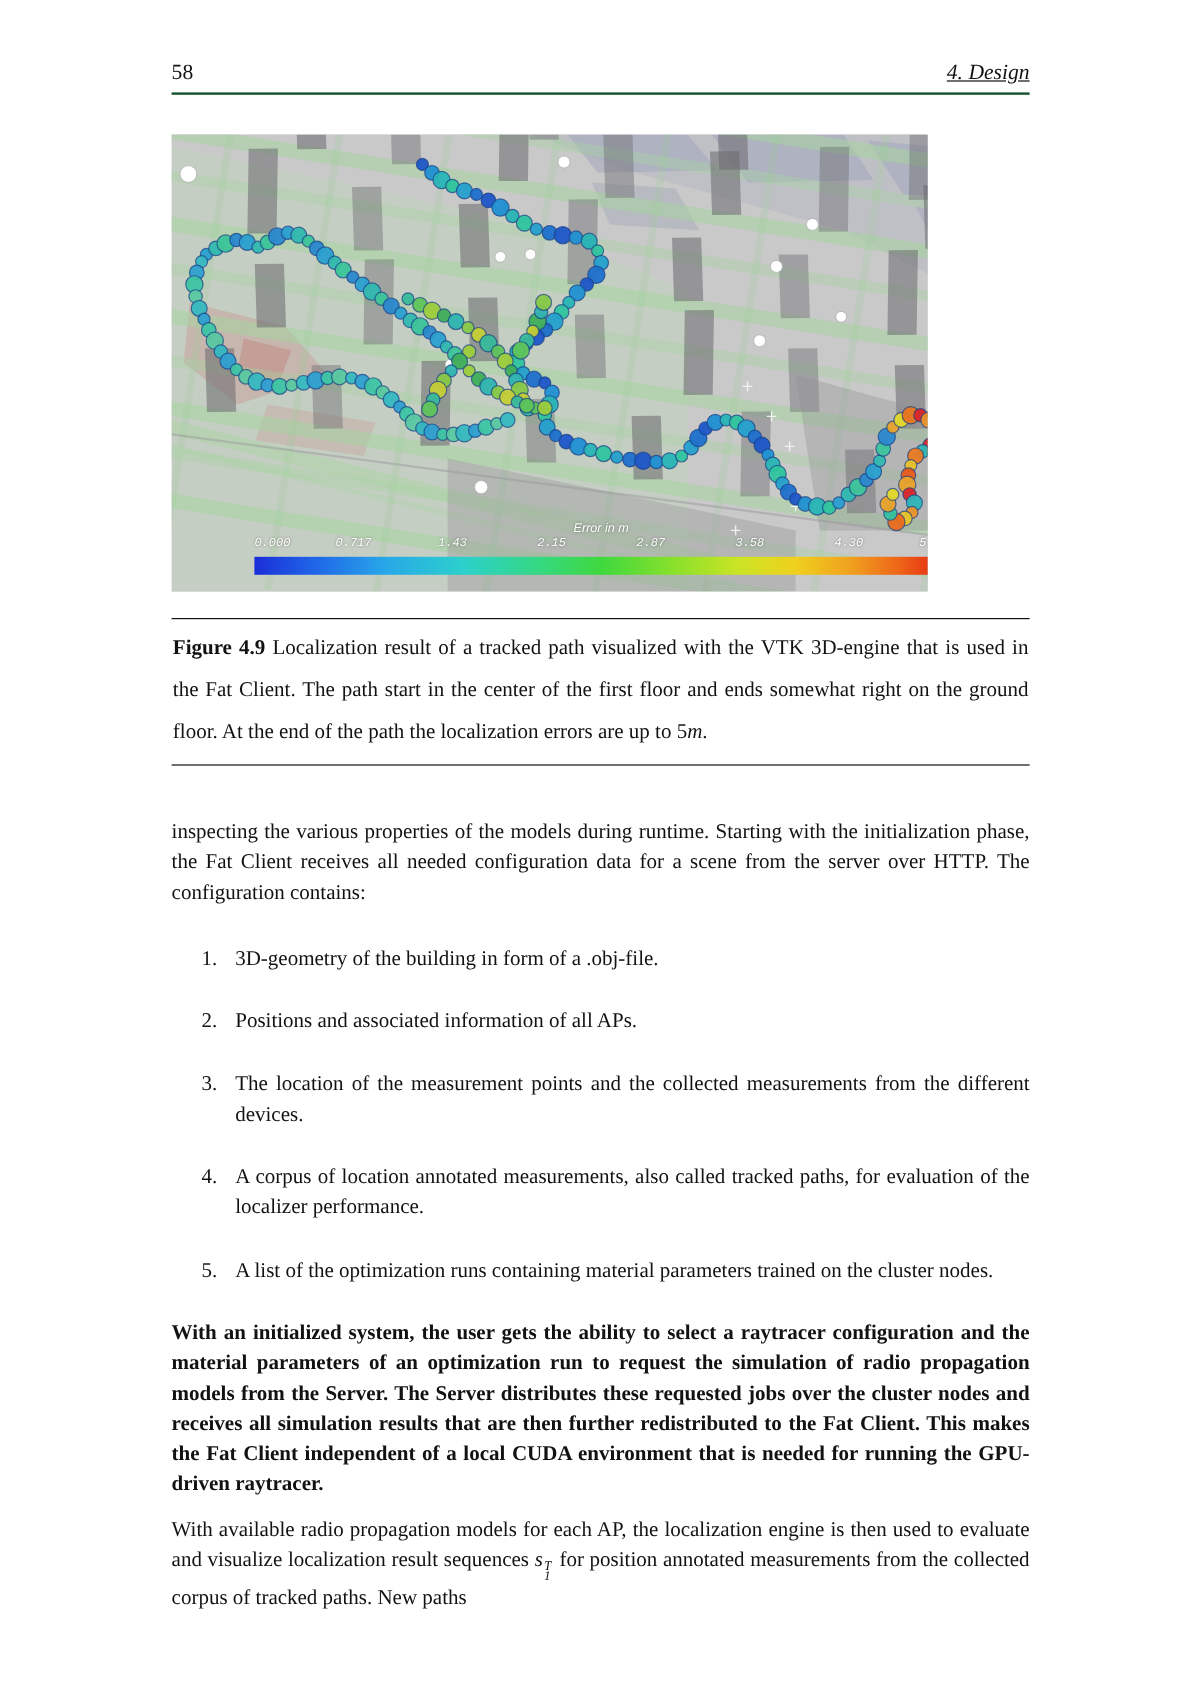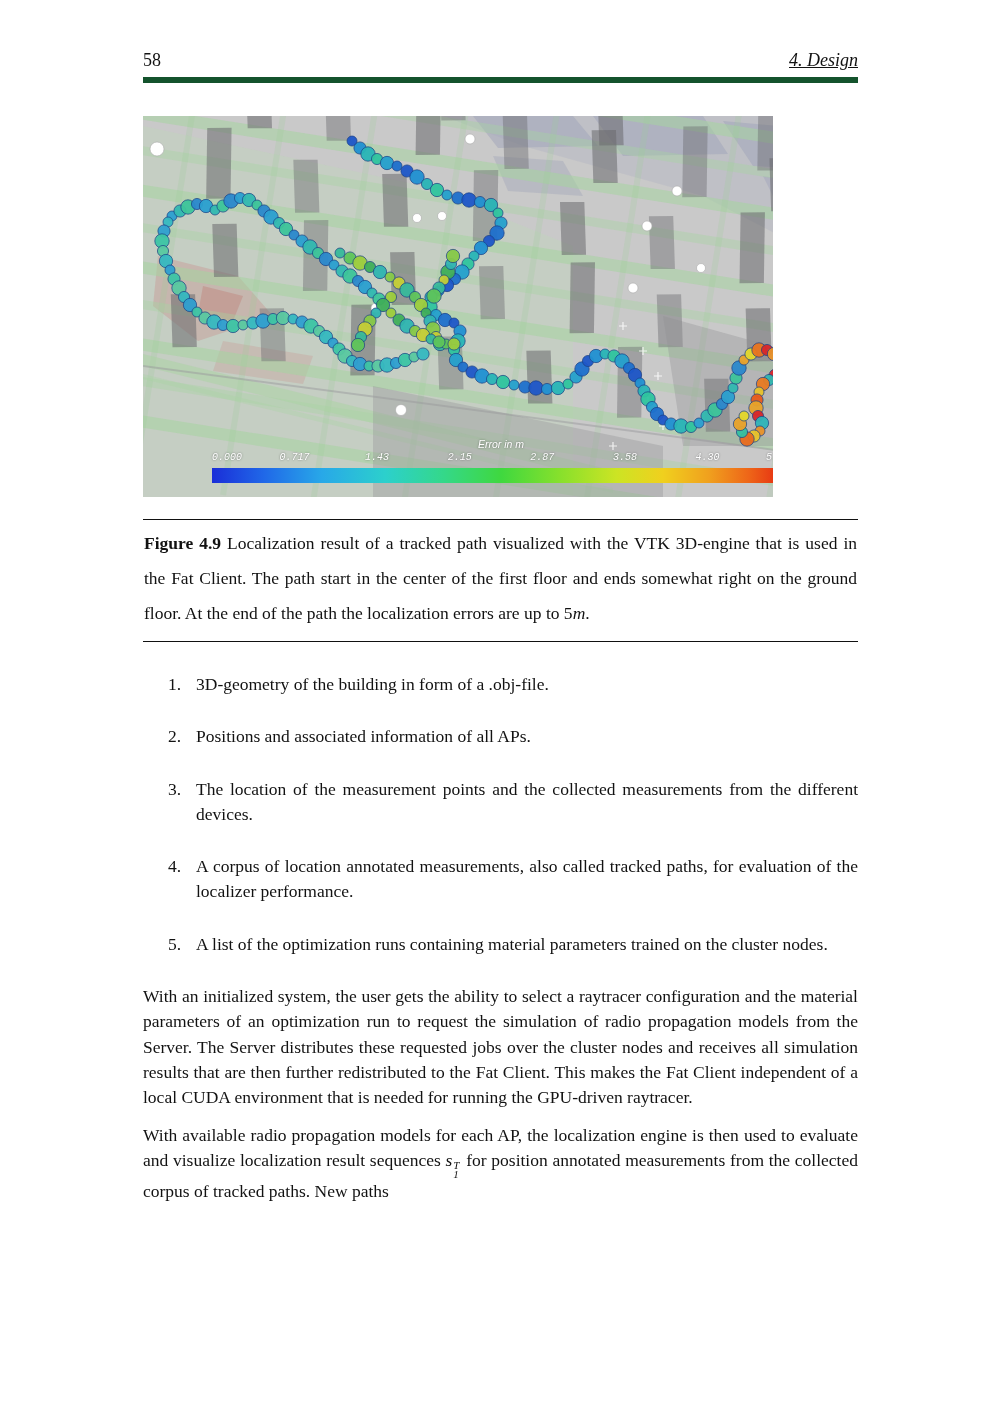--- a/index.html
+++ b/index.html
@@ -9,21 +9,21 @@
     box-sizing:border-box;
     padding:50px 142px 0 143px;
     background:#ffffff;
     font-family:"Liberation Serif", serif;
     color:#121212;
   }
   
   .hdr{
     display:flex;justify-content:space-between;align-items:baseline;
     font-size:18px;
-    border-bottom:6px solid #14532d;
+    border-bottom:2px solid #14532d;
     padding-bottom:6px;
   }
   .hdr .chapter{font-style:italic;text-decoration:underline;}
   
   .figure{
     margin-top:33px;
     position:relative;
     width:630px;height:381px;
     overflow:hidden;
     background:#c9c9c9;
@@ -61,21 +61,21 @@
     text-align:justify;
   }
   .cap-label{font-weight:bold;margin-right:6px;}
   .math-i{font-style:italic;}
   
   .para{
     font-size:17.5px;line-height:25.3px;
     text-align:justify;margin:0;
   }
   .p1{margin-top:42px;}
-  .p2{}
+  .p2{font-weight:bold;}
   .p3{margin-top:12px;}
   .list{margin-top:30px;padding-left:25px;}
   .li{display:flex;margin-bottom:27px;font-size:17.5px;line-height:25.3px;}
   .li .num{flex:0 0 28px;}
   .li .litext{flex:1;text-align:justify;}
   .stack{
     display:inline-flex;flex-direction:column;
     font-size:11px;line-height:9px;
     vertical-align:-3px;font-style:italic;margin-left:1px;margin-right:2px;
   }
@@ -413,20 +413,21 @@
     <span class="cb-tick" style="left:399.3px">2.87</span>
     <span class="cb-tick" style="left:481.9px">3.58</span>
     <span class="cb-tick" style="left:564.4px">4.30</span>
     <span class="cb-tick last" style="left:647px">5.02</span>
   </div>
 
   <div class="caption">
     <span class="cap-label">Figure 4.9</span><span>Localization result of a tracked path visualized with the VTK 3D-engine that is used in the Fat Client. The path start in the center of the first floor and ends somewhat right on the ground floor. At the end of the path the localization errors are up to 5</span><span class="math-i">m</span><span>.</span>
   </div>
 
+  <p class="para p1">inspecting the various properties of the models during runtime. Starting with the initialization phase, the Fat Client receives all needed configuration data for a scene from the server over HTTP. The configuration contains:</p>
 
   <div class="list">
     <div class="li">
       <span class="num">1.</span>
       <span class="litext">3D-geometry of the building in form of a .obj-file.</span>
     </div>
     <div class="li">
       <span class="num">2.</span>
       <span class="litext">Positions and associated information of all APs.</span>
     </div>

